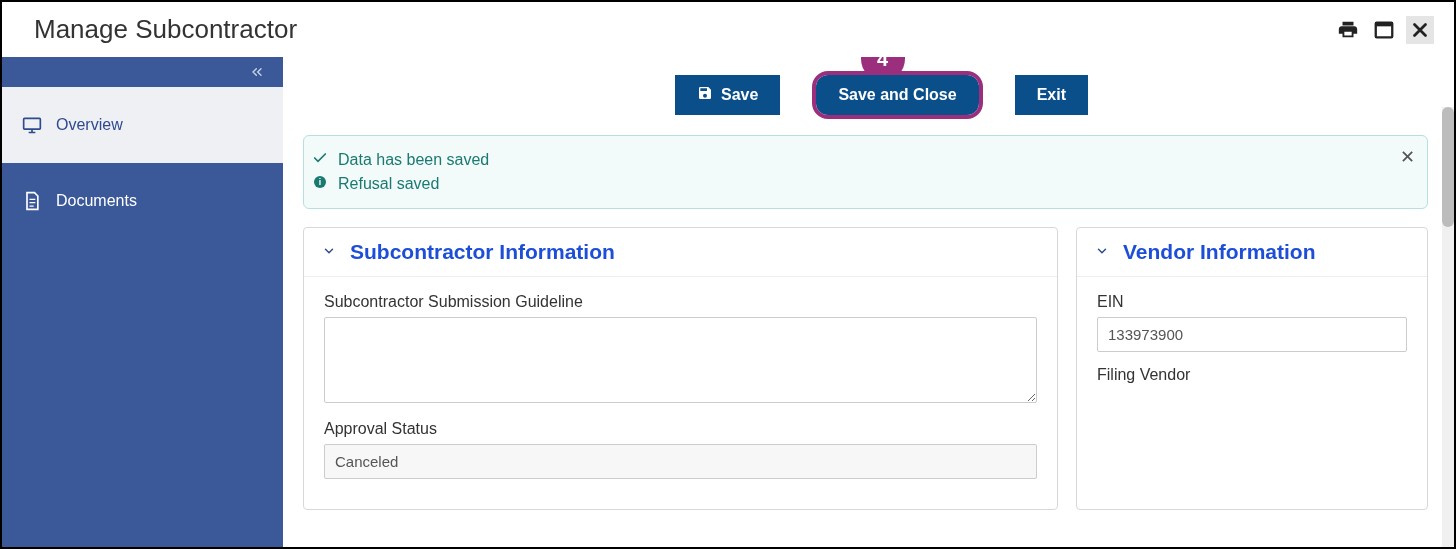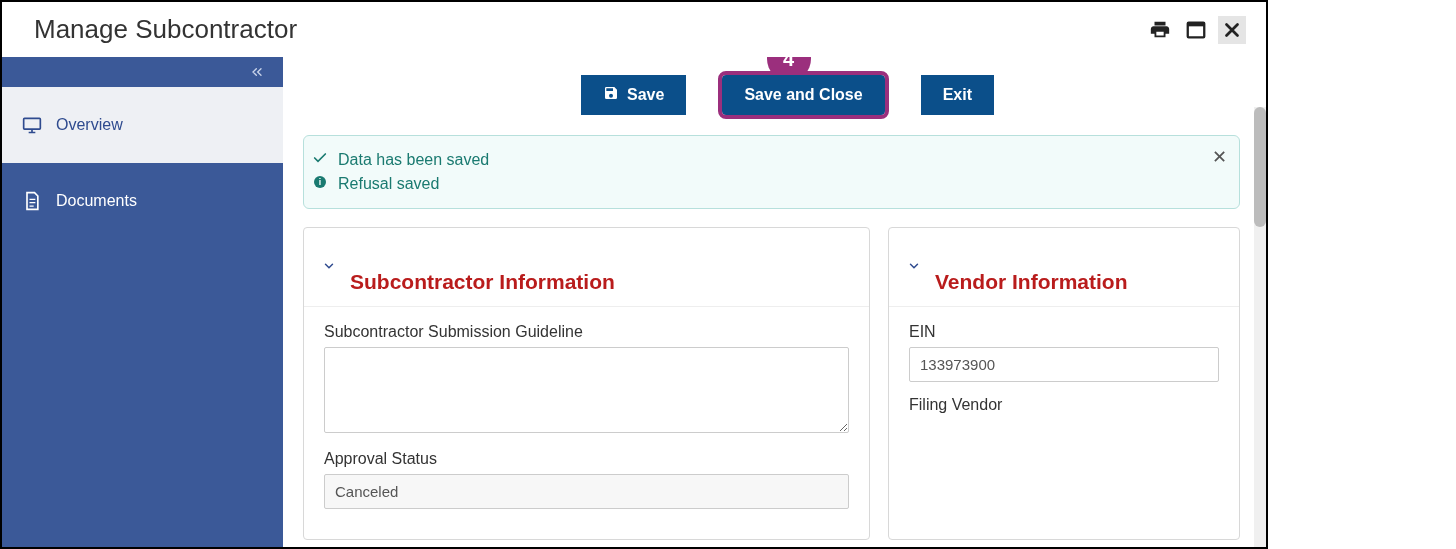--- a/index.html
+++ b/index.html
@@ -1,49 +1,49 @@
 <!DOCTYPE html>
 <html><head>
   <meta charset="utf-8">
   <style>
     * { margin: 0; padding: 0; box-sizing: border-box; }
     body { font-family: 'Segoe UI', Arial, sans-serif; font-size: 14px; color: #333; }
-    .outer { border: 2px solid #000; width: 1268px; height: 549px; display: flex; flex-direction: column; overflow: hidden; position: relative; }
+    .outer { border: 2px solid #000; width: 1456px; height: 549px; display: flex; flex-direction: column; overflow: hidden; position: relative; }
     .header { display: flex; align-items: center; justify-content: space-between; padding: 12px 20px 12px 32px; }
     .header-title { font-size: 26px; color: #333; font-weight: 400; }
     .header-icons { display: flex; gap: 8px; align-items: center; }
     .hicon { width: 28px; height: 28px; display: flex; align-items: center; justify-content: center; cursor: pointer; }
     .hicon.close { background: #e5e5e5; }
     .hicon svg { width: 22px; height: 22px; }
     .body { display: flex; flex: 1; overflow: hidden; }
     .sidebar { width: 281px; background: #3b5998; color: #fff; display: flex; flex-direction: column; }
     .collapse-row { height: 30px; display: flex; justify-content: flex-end; align-items: center; padding-right: 18px; cursor: pointer; }
     .collapse-row svg { width: 16px; height: 16px; fill: #c9d4ea; }
     .nav-item { display: flex; align-items: center; gap: 14px; padding: 28px 20px; font-size: 16px; cursor: pointer; }
     .nav-item.active { background: #eef0f4; color: #2f4b8f; }
     .nav-item .nicon { width: 20px; height: 20px; display: flex; align-items: center; justify-content: center; }
     .main { flex: 1; background: #fff; display: flex; flex-direction: column; overflow: hidden; position: relative; }
     .main-scroll { overflow-y: auto; flex: 1; }
     .vscroll { width: 12px; background: #f0f0f0; position: absolute; right: 0; top: 50px; bottom: 0; }
     .vscroll-thumb { width: 100%; background: #bcbcbc; height: 120px; border-radius: 6px; }
     .button-row { display: flex; justify-content: center; gap: 10px; padding: 18px 0 14px; position: relative; }
     .btn { background: #0b4f8a; color: #fff; border: none; padding: 10px 22px; font-size: 16px; font-weight: 600; cursor: pointer; display: flex; align-items: center; gap: 8px; margin-left: 26px; }
-    .btn.highlighted { outline: 4px solid #9b2f7d; outline-offset: 0; border-radius: 4px; }
+    .btn.highlighted { outline: 4px solid #9b2f7d; outline-offset: 0; border-radius: 12px; }
     .btn .bicon svg { width: 16px; height: 16px; fill: #fff; }
     .step-badge { position: absolute; top: -20px; left: 50%; transform: translateX(-8px); width: 44px; height: 44px; border-radius: 50%; background: #9b2f7d; color: #fff; display: flex; align-items: center; justify-content: center; font-size: 20px; font-weight: 700; }
     .alert { margin: 6px 26px 18px 20px; border: 1px solid #b7e0dc; background: #f2fbfa; border-radius: 6px; padding: 12px 8px; color: #1a7a70; position: relative; }
     .alert-row { display: flex; align-items: center; gap: 10px; font-size: 16px; padding: 2px 0; }
     .alert-close { position: absolute; right: 12px; top: 10px; cursor: pointer; color: #555; font-size: 18px; }
     .panels { display: flex; gap: 18px; padding: 0 26px 0 20px; }
     .panel { border: 1px solid #d8d8d8; border-radius: 4px; background: #fff; }
     .panel.left { flex: 1; }
     .panel.right { width: 352px; }
     .panel-header { display: flex; align-items: center; gap: 14px; padding: 12px 18px; border-bottom: 1px solid #eee; }
     .panel-header .chev { color: #2f4b8f; }
-    .panel-title { color: #b91c1c; font-size: 21px; font-weight: 600; margin-top: 30px; }
+    .panel-title { color: #1d4ed8; font-size: 21px; font-weight: 600; }
     .panel-body { padding: 16px 20px; }
     .field-label { font-size: 16px; color: #333; margin-bottom: 6px; display: block; }
     .textarea { width: 100%; height: 86px; border: 1px solid #ccc; border-radius: 2px; resize: vertical; padding: 6px; font-family: inherit; }
     .input { width: 100%; border: 1px solid #ccc; border-radius: 2px; padding: 8px 10px; font-size: 15px; color: #555; }
     .input.readonly { background: #f7f7f7; }
     .field { margin-bottom: 14px; }
   </style>
 </head>
 <body>
 

